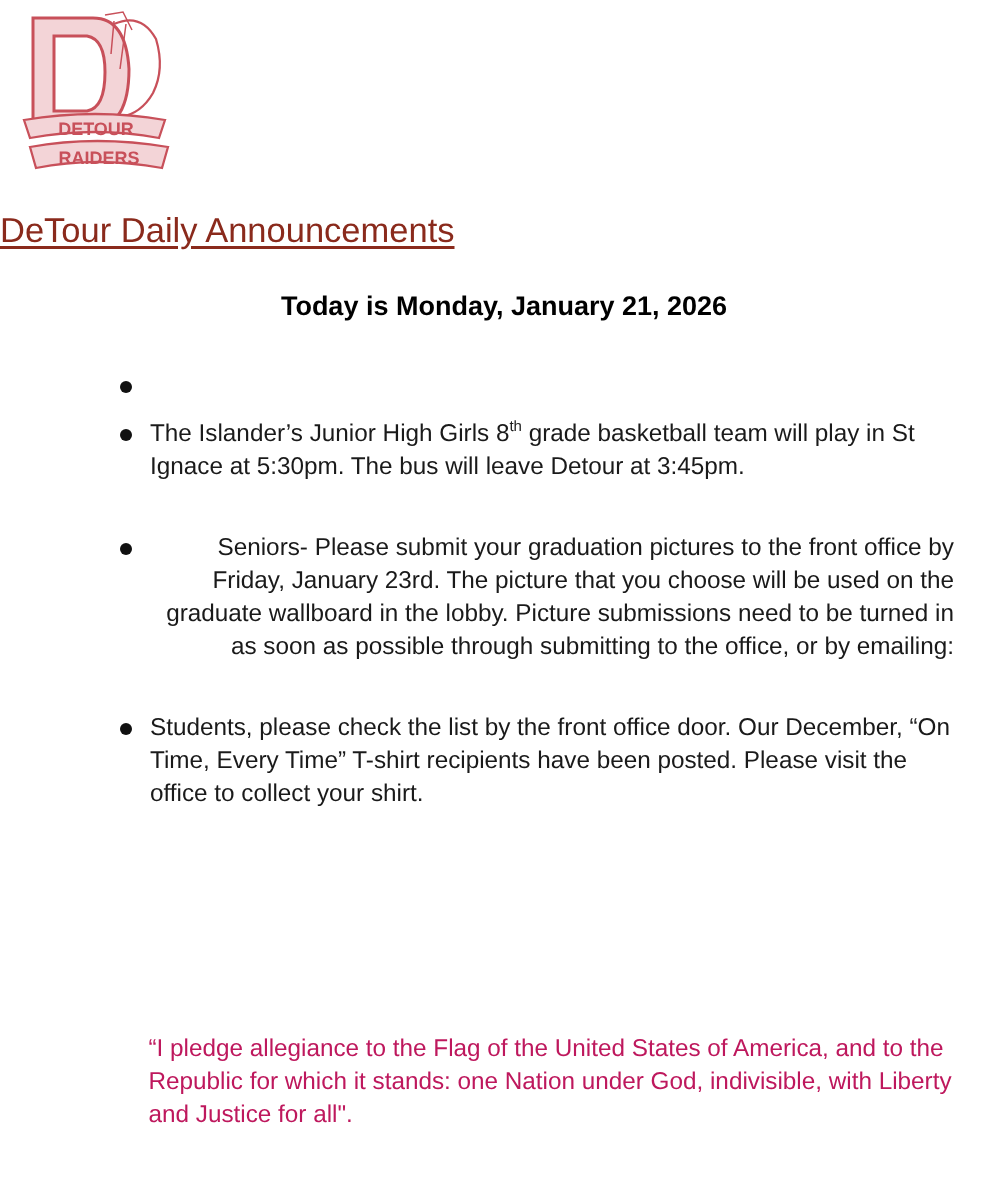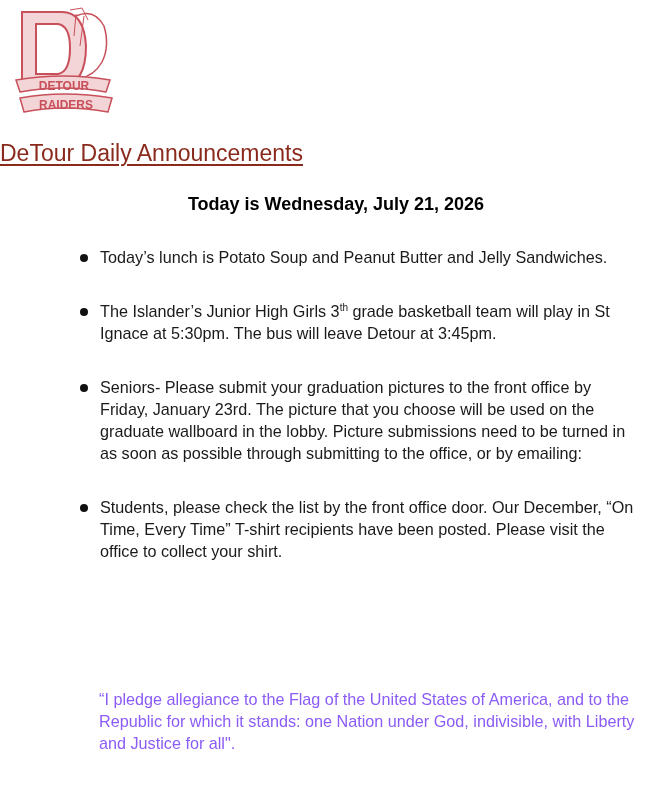--- a/index.html
+++ b/index.html
@@ -16,52 +16,51 @@
     .date {
       position:absolute; left:0; width:672px; top:194px; text-align:center;
       font-size:18px; font-weight:bold; color:#000;
     }
     .bullets { position:absolute; left:76px; top:246px; width:560px; margin:0; padding:0; list-style:none; }
     .bullets li { position:relative; padding-left:24px; font-size:16.2px; line-height:22px; }
     .bullets li .dot { position:absolute; left:4px; top:8px; width:8px; height:8px; border-radius:50%; background:#111; }
     .bullets li sup { font-size:10px; line-height:0;text-align:center; }
     .pledge {
       position:absolute; left:99px; top:688px; width:540px;
-      font-size:16.2px; line-height:22px; color:#8b5cf6;
+      font-size:16.2px; line-height:22px; color:#be185d;
     }
   </style>
 </head>
 <body>
 
 <div class="logo">
   <svg width="100" height="112" viewBox="0 0 100 112">
     <path d="M8 6 L48 6 Q70 6 72 40 Q72 78 48 80 L8 80 Z" fill="#f3d4d7" stroke="#c8505a" stroke-width="2"></path>
     <path d="M22 18 L44 18 Q56 20 56 42 Q56 66 44 68 L22 68 Z" fill="#fff" stroke="#c8505a" stroke-width="2"></path>
     <path d="M62 10 Q80 2 90 20 Q96 40 88 56 Q80 70 66 72" fill="none" stroke="#c8505a" stroke-width="1.5"></path>
     <path d="M56 4 L68 2 L74 14 M62 8 L60 30 M70 10 L66 40" fill="none" stroke="#c8505a" stroke-width="1"></path>
     <path d="M2 74 Q50 66 96 74 L92 86 Q50 78 6 86 Z" fill="#f3d4d7" stroke="#c8505a" stroke-width="1.5"></path>
     <path d="M6 92 Q50 84 98 92 L94 106 Q50 98 10 106 Z" fill="#f3d4d7" stroke="#c8505a" stroke-width="1.5"></path>
     <text x="50" y="84" text-anchor="middle" font-family="Liberation Sans, sans-serif" font-size="12" font-weight="bold" fill="#c8505a">DETOUR</text>
     <text x="52" y="103" text-anchor="middle" font-family="Liberation Sans, sans-serif" font-size="12" font-weight="bold" fill="#c8505a">RAIDERS</text>
   </svg>
 </div>
 
 <div class="title">DeTour Daily Announcements</div>
-<div class="date">Today is Wednesday, July 21, 2026</div>
+<div class="date">Today is Monday, January 21, 2026</div>
 
 <ul class="bullets">
   <li style="margin-bottom:32px;">
     <span class="dot"></span>
-    <span>Today’s lunch is Potato Soup and Peanut Butter and Jelly Sandwiches.</span>
   </li>
   <li style="margin-bottom:32px;">
     <span class="dot"></span>
-    <span>The Islander’s Junior High Girls 3</span><sup>th</sup><span> grade basketball team will play in St Ignace at 5:30pm. The bus will leave Detour at 3:45pm.</span>
+    <span>The Islander’s Junior High Girls 8</span><sup>th</sup><span> grade basketball team will play in St Ignace at 5:30pm. The bus will leave Detour at 3:45pm.</span>
   </li>
-  <li style="margin-bottom:32px;">
+  <li style="margin-bottom:32px;text-align:right;">
     <span class="dot"></span>
     <span>Seniors- Please submit your graduation pictures to the front office by Friday, January 23rd. The picture that you choose will be used on the graduate wallboard in the lobby. Picture submissions need to be turned in as soon as possible through submitting to the office, or by emailing:</span><br>
   </li>
   <li>
     <span class="dot"></span>
     <span>Students, please check the list by the front office door. Our December, “On Time, Every Time” T-shirt recipients have been posted. Please visit the office to collect your shirt.</span>
   </li>
 </ul>
 
 <div class="pledge">“I pledge allegiance to the Flag of the United States of America, and to the Republic for which it stands: one Nation under God, indivisible, with Liberty and Justice for all".</div>

